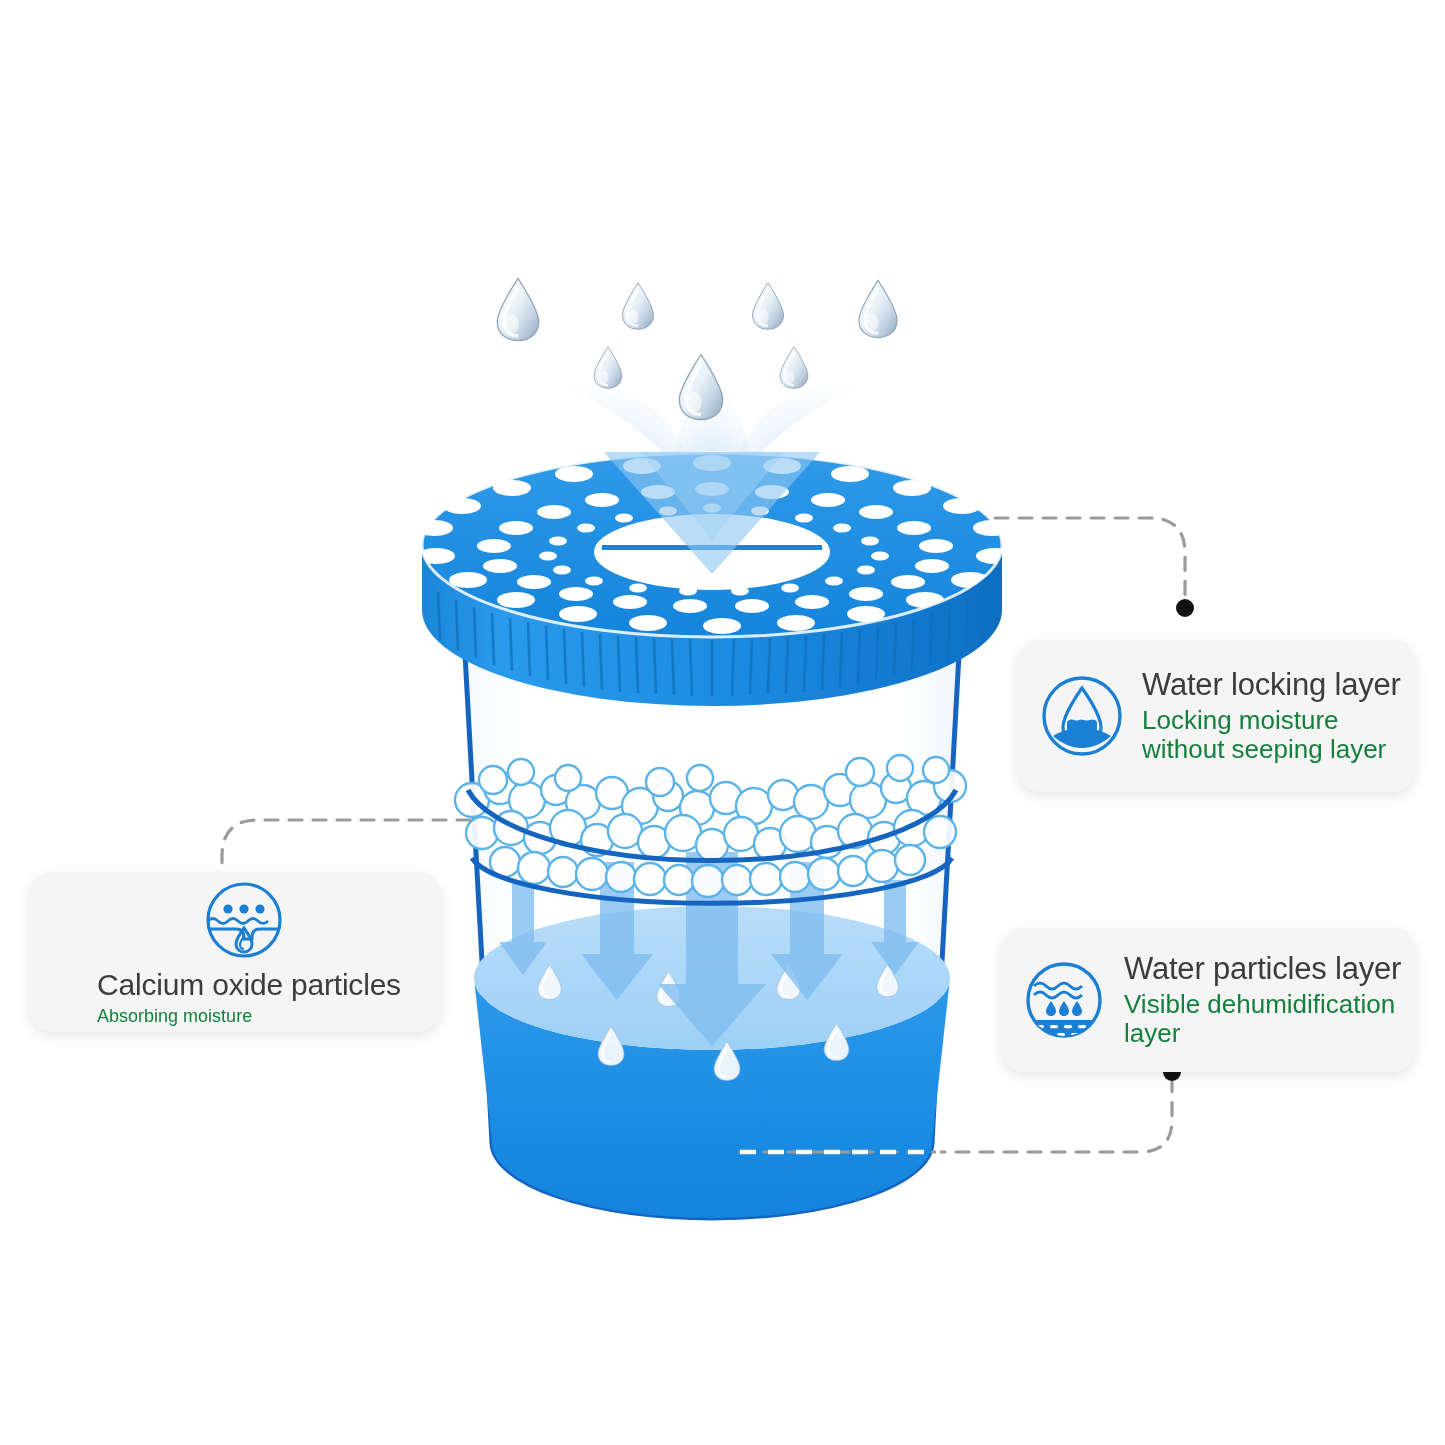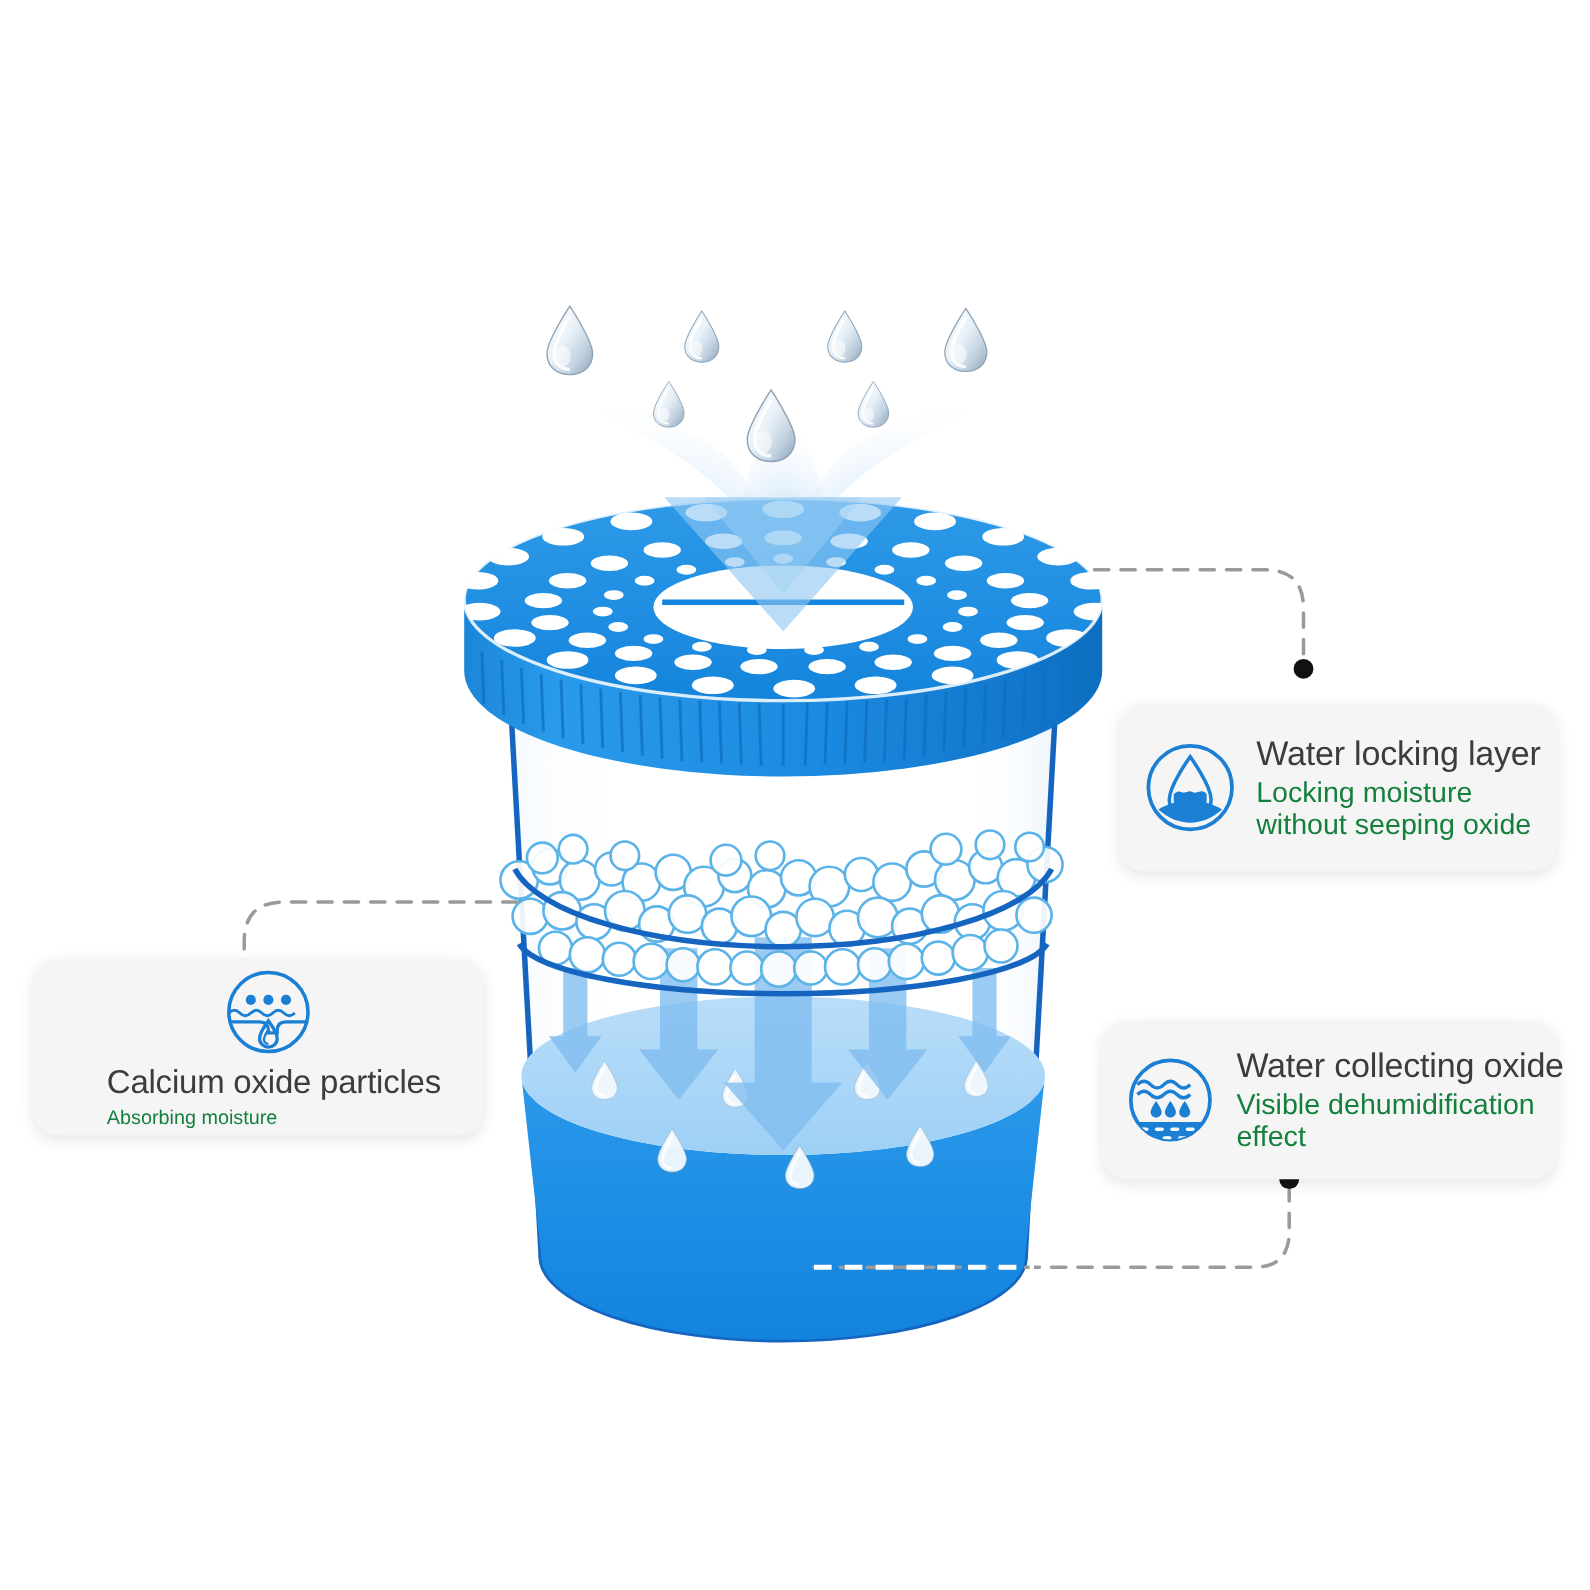--- a/index.html
+++ b/index.html
@@ -382,21 +382,21 @@
       <circle cx="46" cy="46" r="38" fill="none" stroke="#1b7fd4" stroke-width="3.4"></circle>
       <path d="M46 18 C46 18 27 44 27 57 C27 68 35 75 46 75 C57 75 65 68 65 57 C65 44 46 18 46 18 Z" fill="none" stroke="#1b7fd4" stroke-width="3.2"></path>
       <path d="M31 52 C31 52 34 48 38 50 C42 52 44 48 48 50 C52 52 55 48 59 50 C60.5 51 61 52 61 52
                L61 58 C61 68 54 74 46 74 C38 74 31 68 31 58 Z" fill="#1b7fd4"></path>
       <path d="M17 66 C26 60 38 58 46 58 C54 58 66 60 75 66 C66 74 56 78 46 78 C36 78 26 74 17 66 Z" fill="#1b7fd4"></path>
     </svg>
     <div class="txt">
       <div class="c-title">Water locking layer</div>
       <div class="c-sub">
         <span>Locking moisture</span><br>
-        <span>without seeping oxide</span>
+        <span>without seeping layer</span>
       </div>
     </div>
   </div>
 
   <div class="callout" id="card-collect">
     <svg class="ic" width="92" height="92" viewBox="0 0 92 92">
       <defs>
         <clipPath id="circClip">
             <circle cx="46" cy="46" r="36"></circle>
           </clipPath>
@@ -414,24 +414,24 @@
           <rect x="32" y="71" width="8" height="3.2" rx="1.6"></rect>
           <rect x="46" y="71" width="8" height="3.2" rx="1.6"></rect>
           <rect x="60" y="71" width="8" height="3.2" rx="1.6"></rect>
           <rect x="25" y="79" width="8" height="3.2" rx="1.6"></rect>
           <rect x="39" y="79" width="8" height="3.2" rx="1.6"></rect>
           <rect x="53" y="79" width="8" height="3.2" rx="1.6"></rect>
         </g>
       </g>
     </svg>
     <div class="txt">
-      <div class="c-title">Water collecting oxide</div>
+      <div class="c-title">Water particles layer</div>
       <div class="c-sub">
         <span>Visible dehumidification</span><br>
-        <span>effect</span>
+        <span>layer</span>
       </div>
     </div>
   </div>
 
   <div class="callout" id="card-calcium">
     <svg class="ic" width="96" height="96" viewBox="0 0 96 96">
       <defs>
         <clipPath id="circClip2">
             <circle cx="48" cy="48" r="36"></circle>
           </clipPath>

